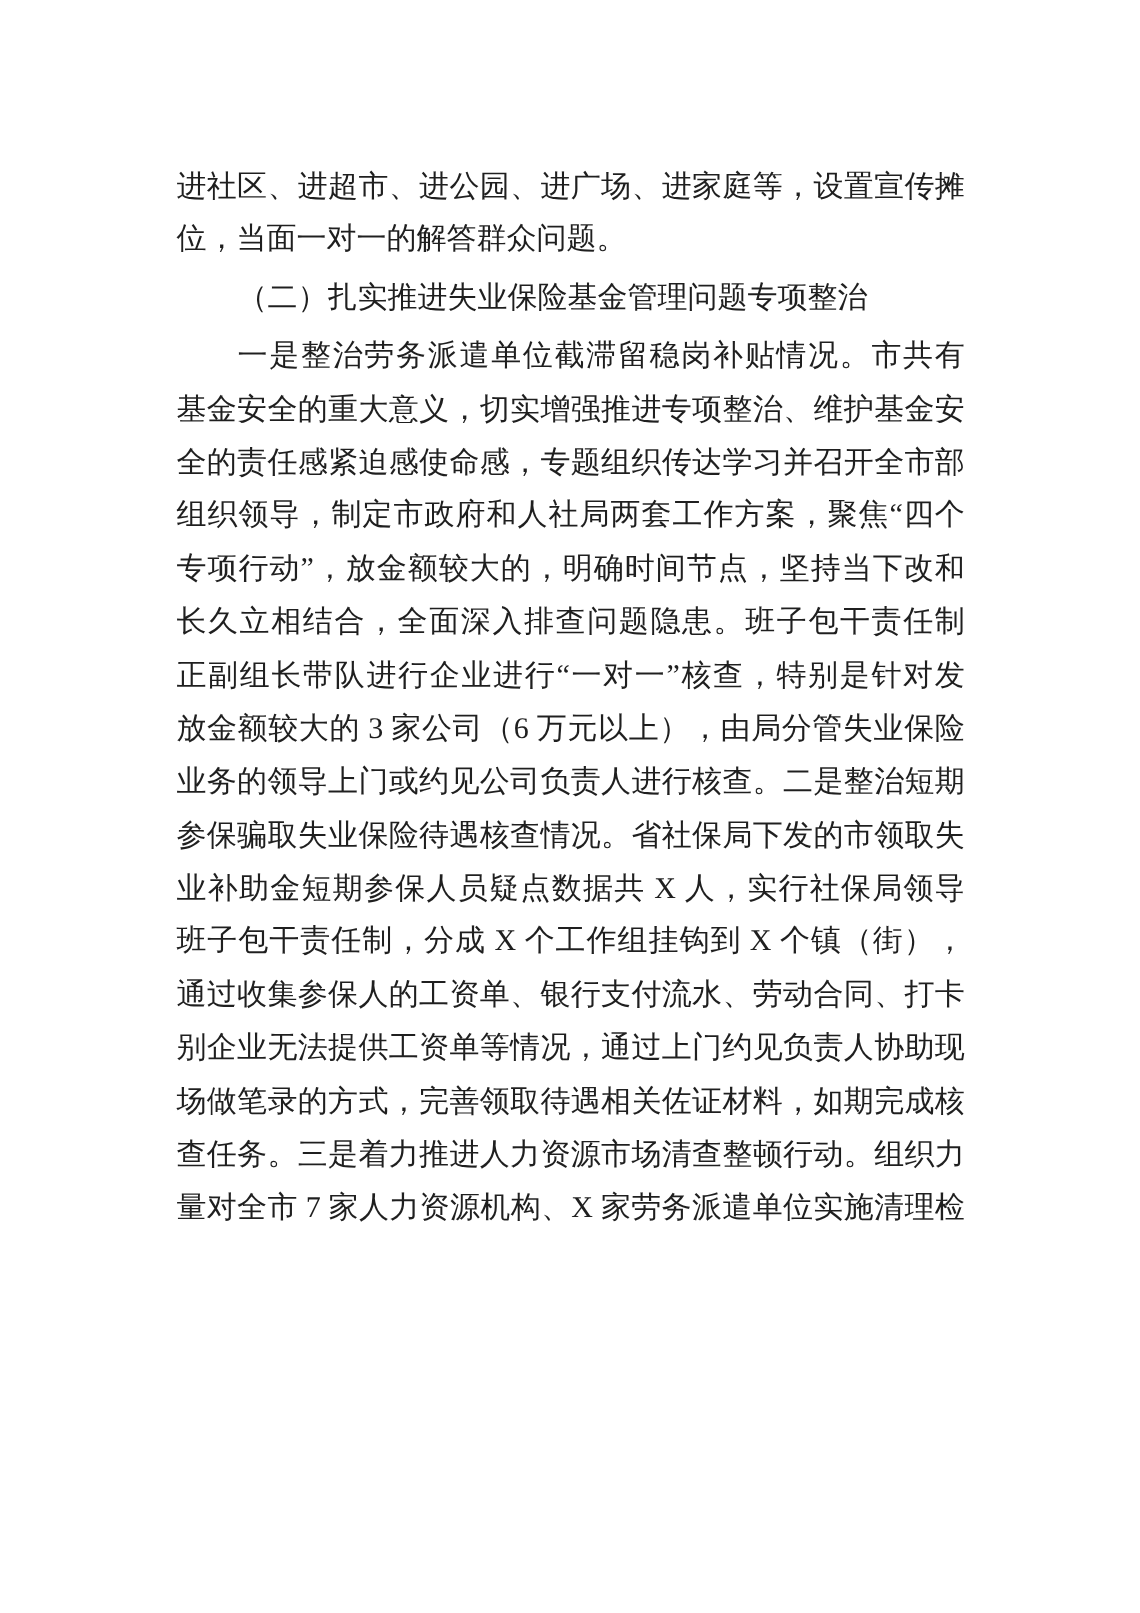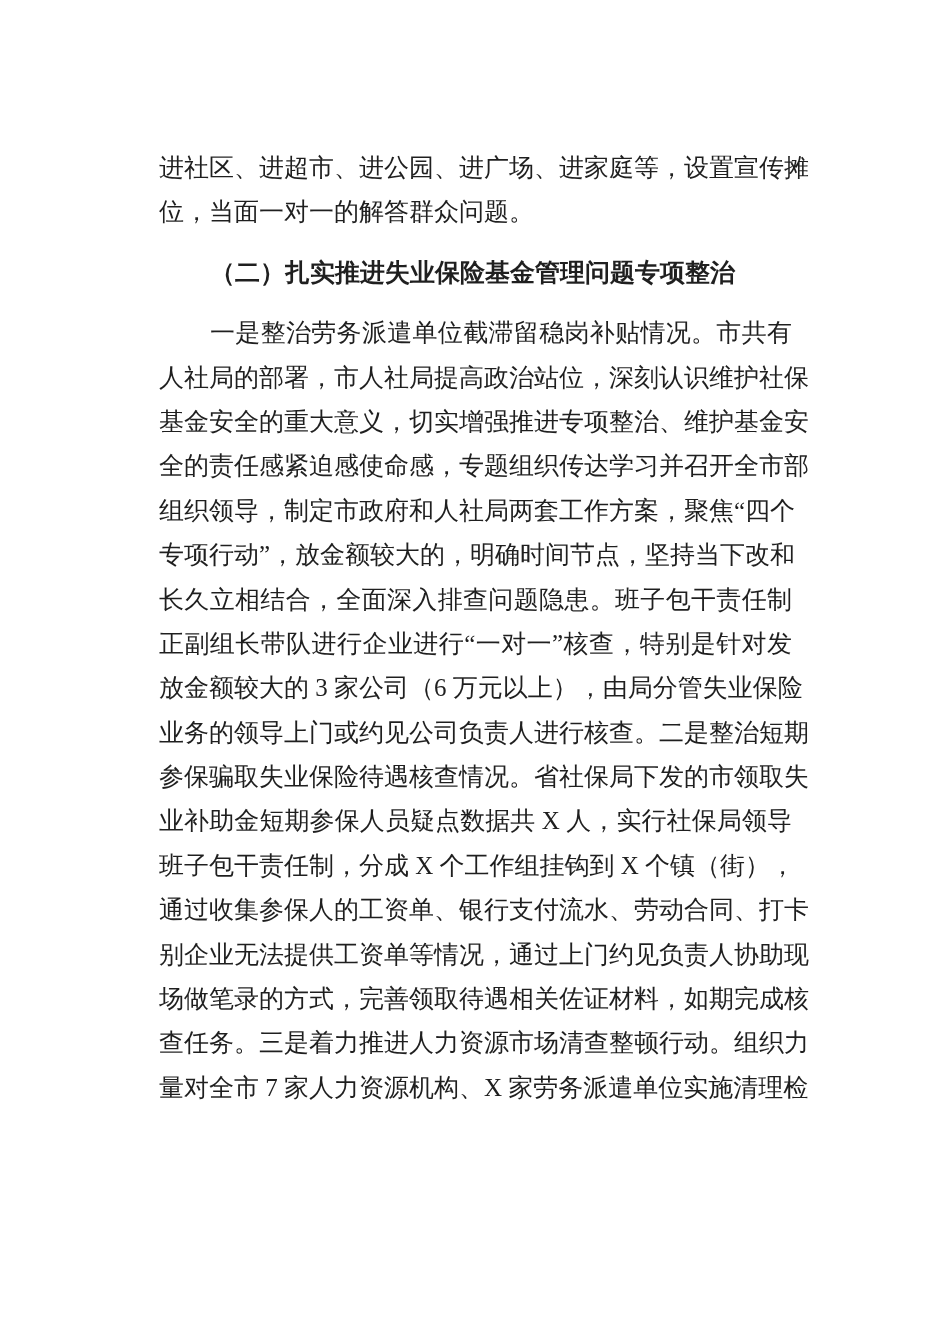--- a/index.html
+++ b/index.html
@@ -21,56 +21,55 @@
   }
   .textblock {
     position: absolute;
     left: 143px;
     top: 130px;
     width: 665px;
     color: #1f1f1f;
     font-size: 25px;
     letter-spacing: 0;
   }
-  .block { margin: 16px; padding: 0; }
+  .block { margin: 4px; padding: 0; }
   .line {
     height: 44.4px;
     line-height: 44.4px;
     text-align: justify;
     text-align-last: justify;
     white-space: nowrap;
     overflow: visible;
   }
   .line.no-j {
     text-align: left;
     text-align-last: left;
   }
   .line.ind {
     padding-left: 51px;
   }
   .heading .line {
     
-    font-weight: bold;
+    font-weight: normal;
   }
 </style>
 </head>
 <body>
 
 <div class="page">
   <div class="textblock" id="textblock" style="color: rgb(31, 31, 31);">
       <div class="block paragraph">
         <div class="line">进社区、进超市、进公园、进广场、进家庭等，设置宣传摊</div>
         <div class="line no-j">位，当面一对一的解答群众问题。</div>
       </div>
       <div class="block heading">
         <div class="line ind no-j">（二）扎实推进失业保险基金管理问题专项整治</div>
       </div>
       <div class="block paragraph">
         <div class="line ind">一是整治劳务派遣单位截滞留稳岗补贴情况。市共有</div>
-        <div class="line">人社局的部署，市人社局提高政治站位，深刻认识维护社保</div>
         <div class="line">基金安全的重大意义，切实增强推进专项整治、维护基金安</div>
         <div class="line">全的责任感紧迫感使命感，专题组织传达学习并召开全市部</div>
         <div class="line">组织领导，制定市政府和人社局两套工作方案，聚焦“四个</div>
         <div class="line">专项行动”，放金额较大的，明确时间节点，坚持当下改和</div>
         <div class="line">长久立相结合，全面深入排查问题隐患。班子包干责任制</div>
         <div class="line">正副组长带队进行企业进行“一对一”核查，特别是针对发</div>
         <div class="line">放金额较大的 3 家公司（6 万元以上），由局分管失业保险</div>
         <div class="line">业务的领导上门或约见公司负责人进行核查。二是整治短期</div>
         <div class="line">参保骗取失业保险待遇核查情况。省社保局下发的市领取失</div>
         <div class="line">业补助金短期参保人员疑点数据共 X 人，实行社保局领导</div>

